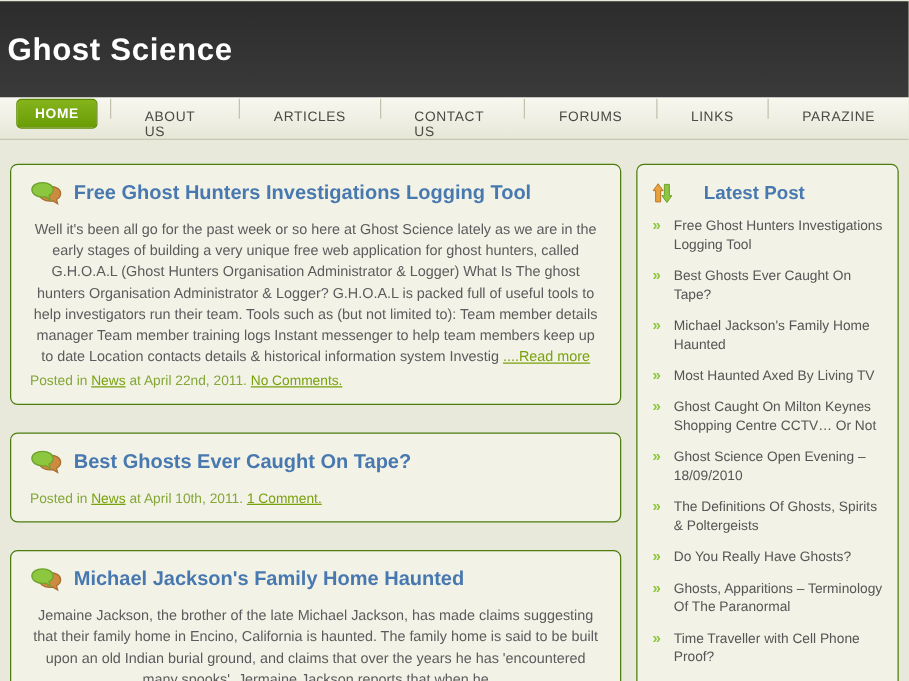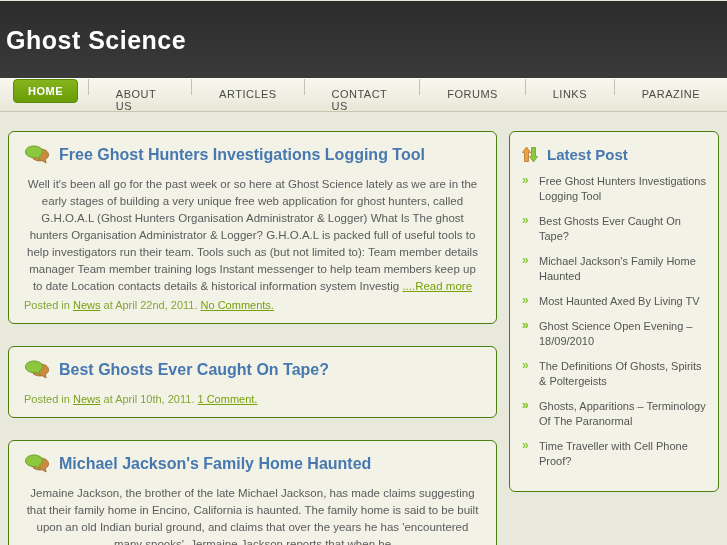--- a/index.html
+++ b/index.html
@@ -47,21 +47,21 @@
   }
   
   .post-card { padding: 13px 15px 10px; margin-bottom: 22px; }
   .title-row { display: flex; align-items: center; gap: 9px; margin-bottom: 11px; }
   .post-title { font-size: 16px; color: #4878b0; margin: 0; font-weight: bold; cursor: pointer; }
   .post-body { font-size: 11.5px; line-height: 17px; color: #5b5b5d; margin: 0; text-align: center; }
   .green-link { color: #79a10c; text-decoration: underline; cursor: pointer; }
   .post-meta { font-size: 11px; color: #84a738; margin: 2px 0 0; line-height: 16px; }
   
   .side-card { padding: 14px 12px 12px; margin-bottom: 14px; }
-  .side-head { display: flex; align-items: center; gap: 9px; margin-bottom: 11px; }
+  .side-head { display: flex; align-items: center; gap: 25px; margin-bottom: 11px; }
   .side-title { font-size: 15px; color: #4878b0; margin: 0; font-weight: bold; }
   ul { list-style: none; margin: 0; padding: 0; }
   .side-item {
     position: relative; padding-left: 17px;
     font-size: 11px; color: #555; line-height: 15px;
     margin: 10px 0; cursor: pointer;
   }
   .bullet {
     position: absolute; left: 0; top: -1px;
     color: #8cc63e; font-weight: bold; font-size: 12px;
@@ -146,23 +146,23 @@
             <path d="M9.5 1.5V10.5H7.5L11.5 16 15.5 10.5H13.5V1.5Z" fill="#8dc63f" stroke="#6da32c" stroke-width="0.8"></path>
           </svg>
         </span>
         <h3 class="side-title">Latest Post</h3>
       </div>
       <ul>
         <li class="side-item"><span class="bullet">»</span><span>Free Ghost Hunters Investigations Logging Tool</span></li>
         <li class="side-item"><span class="bullet">»</span><span>Best Ghosts Ever Caught On Tape?</span></li>
         <li class="side-item"><span class="bullet">»</span><span>Michael Jackson's Family Home Haunted</span></li>
         <li class="side-item"><span class="bullet">»</span><span>Most Haunted Axed By Living TV</span></li>
-        <li class="side-item"><span class="bullet">»</span></li>
+        <li class="side-item"><span class="bullet">»</span><span>Ghost Caught On Milton Keynes Shopping Centre CCTV… Or Not</span></li>
         <li class="side-item"><span class="bullet">»</span><span>Ghost Science Open Evening – 18/09/2010</span></li>
         <li class="side-item"><span class="bullet">»</span><span>The Definitions Of Ghosts, Spirits &amp; Poltergeists</span></li>
-        <li class="side-item"><span class="bullet">»</span></li>
+        <li class="side-item"><span class="bullet">»</span><span>Do You Really Have Ghosts?</span></li>
         <li class="side-item"><span class="bullet">»</span><span>Ghosts, Apparitions – Terminology Of The Paranormal</span></li>
         <li class="side-item"><span class="bullet">»</span><span>Time Traveller with Cell Phone Proof?</span></li>
       </ul>
     </section>
 
   </aside>
 </div>
 
 </body></html>

